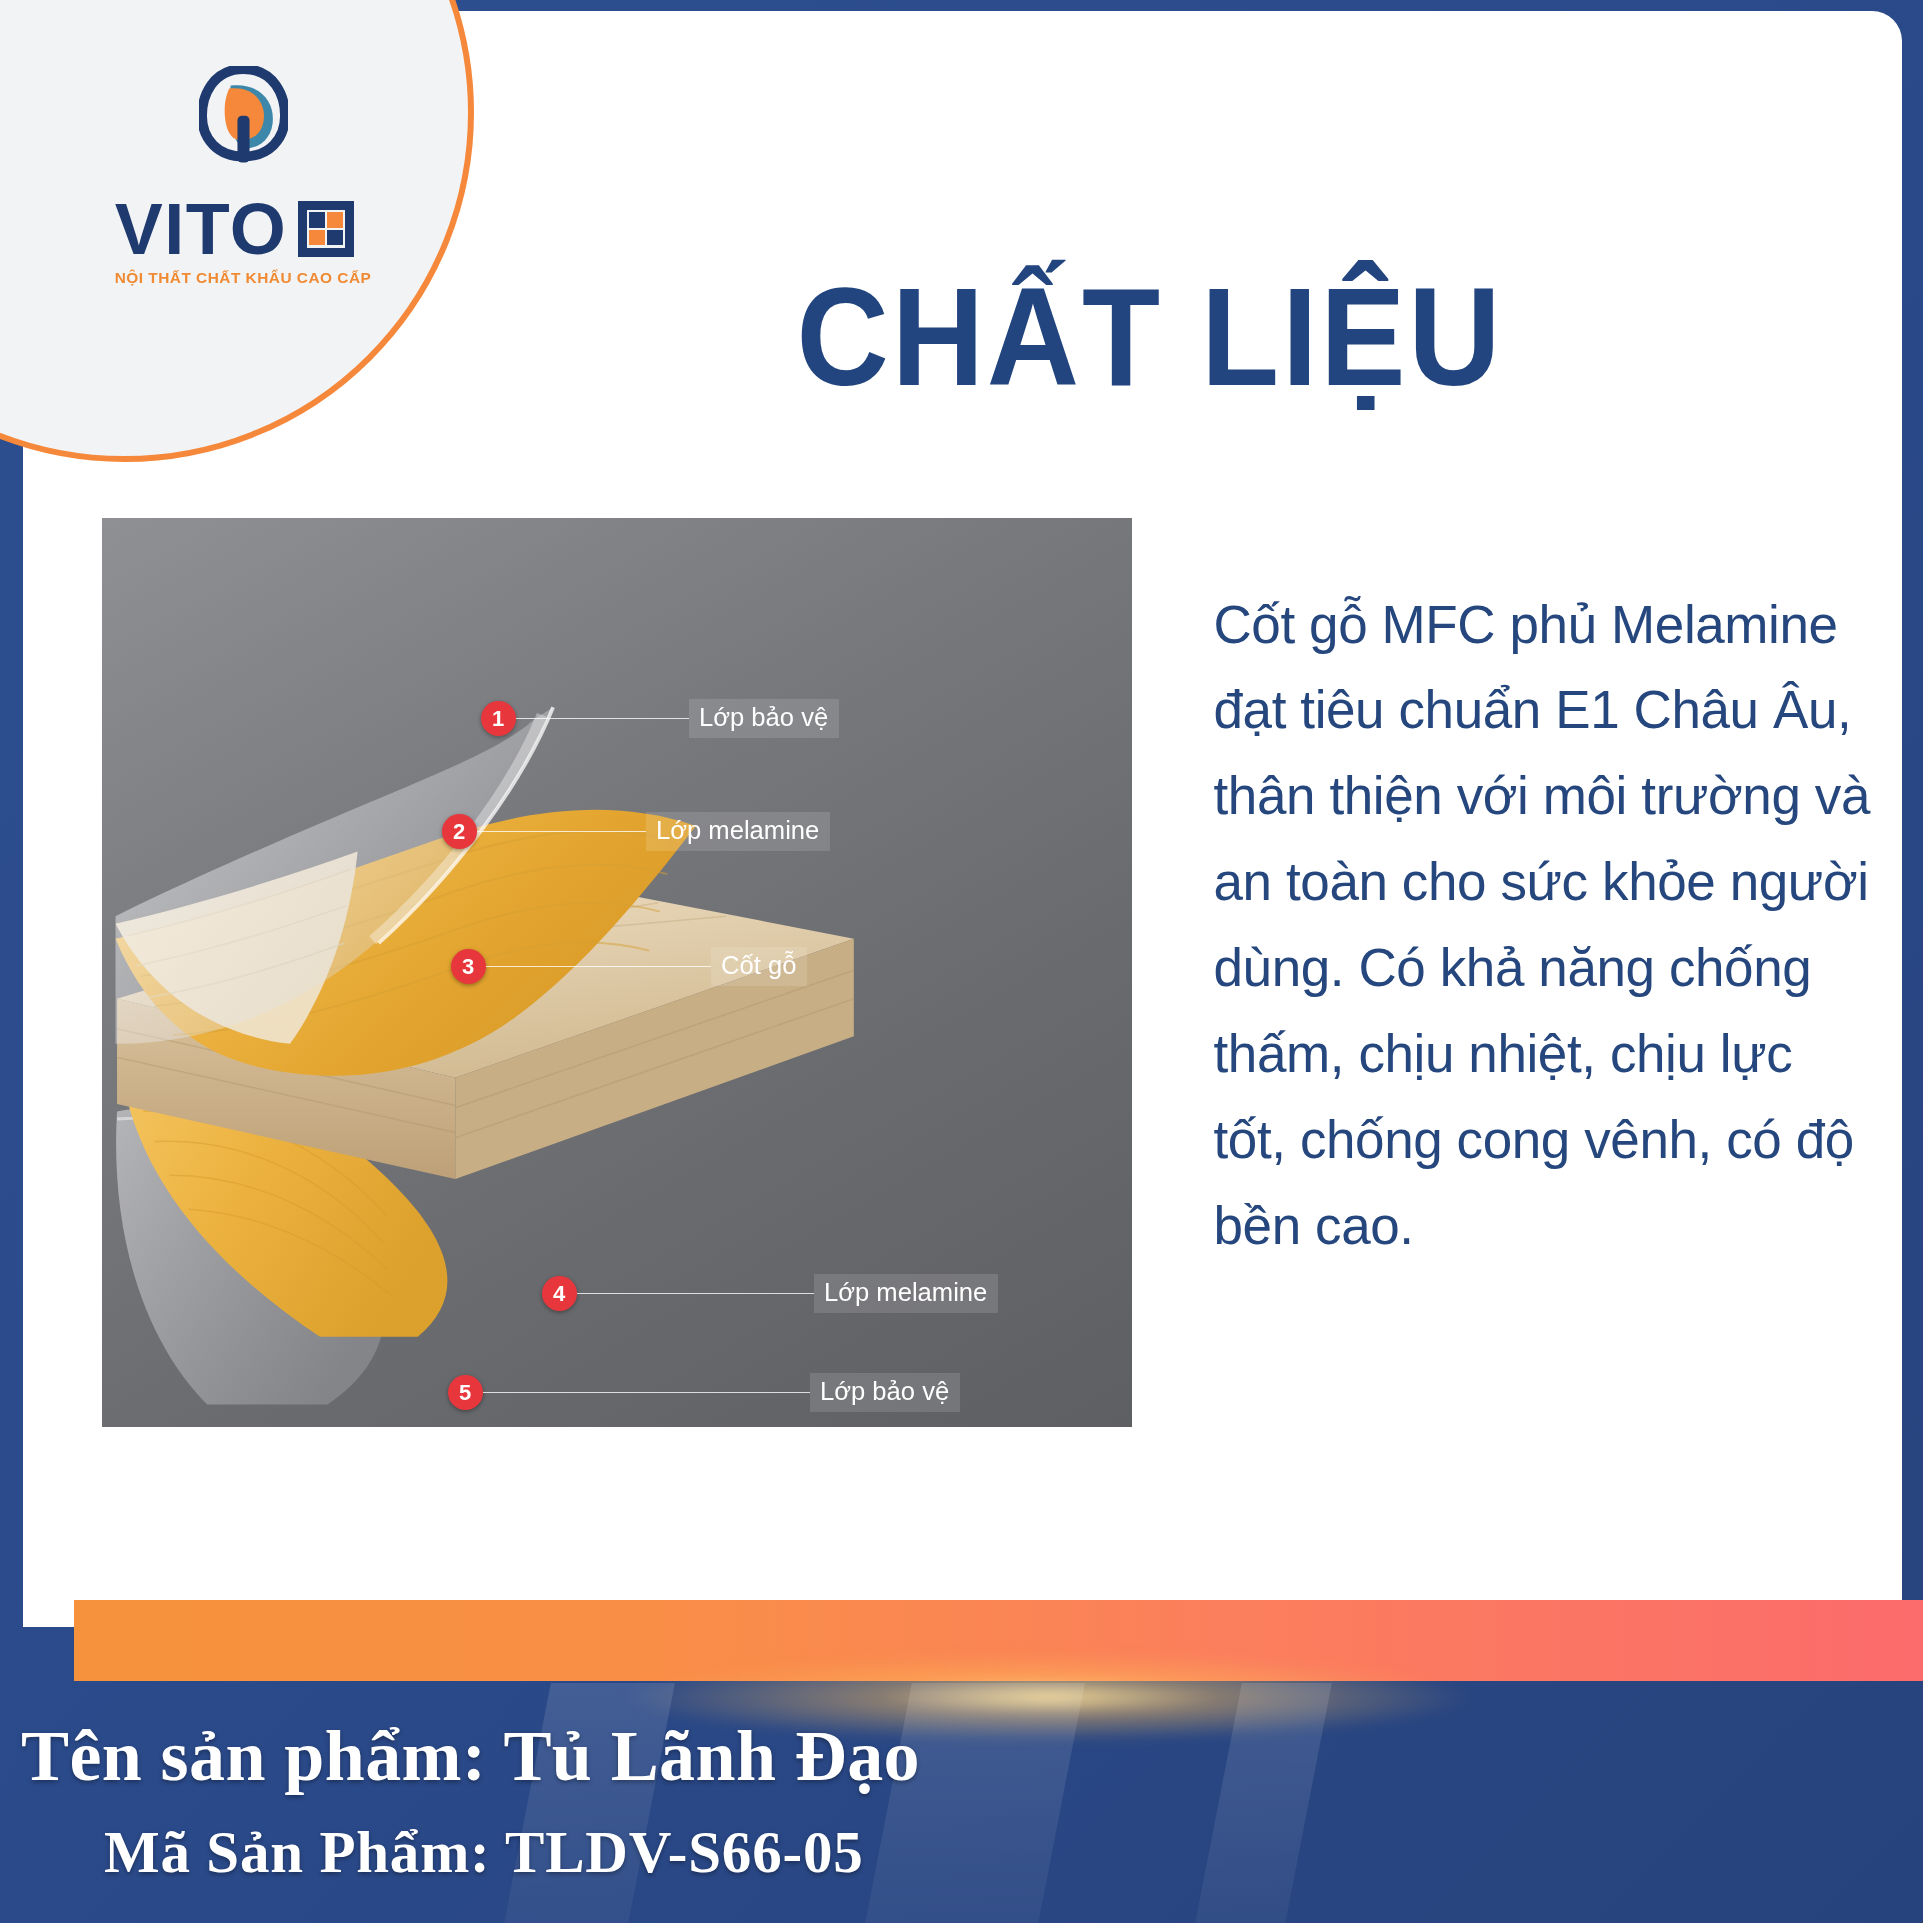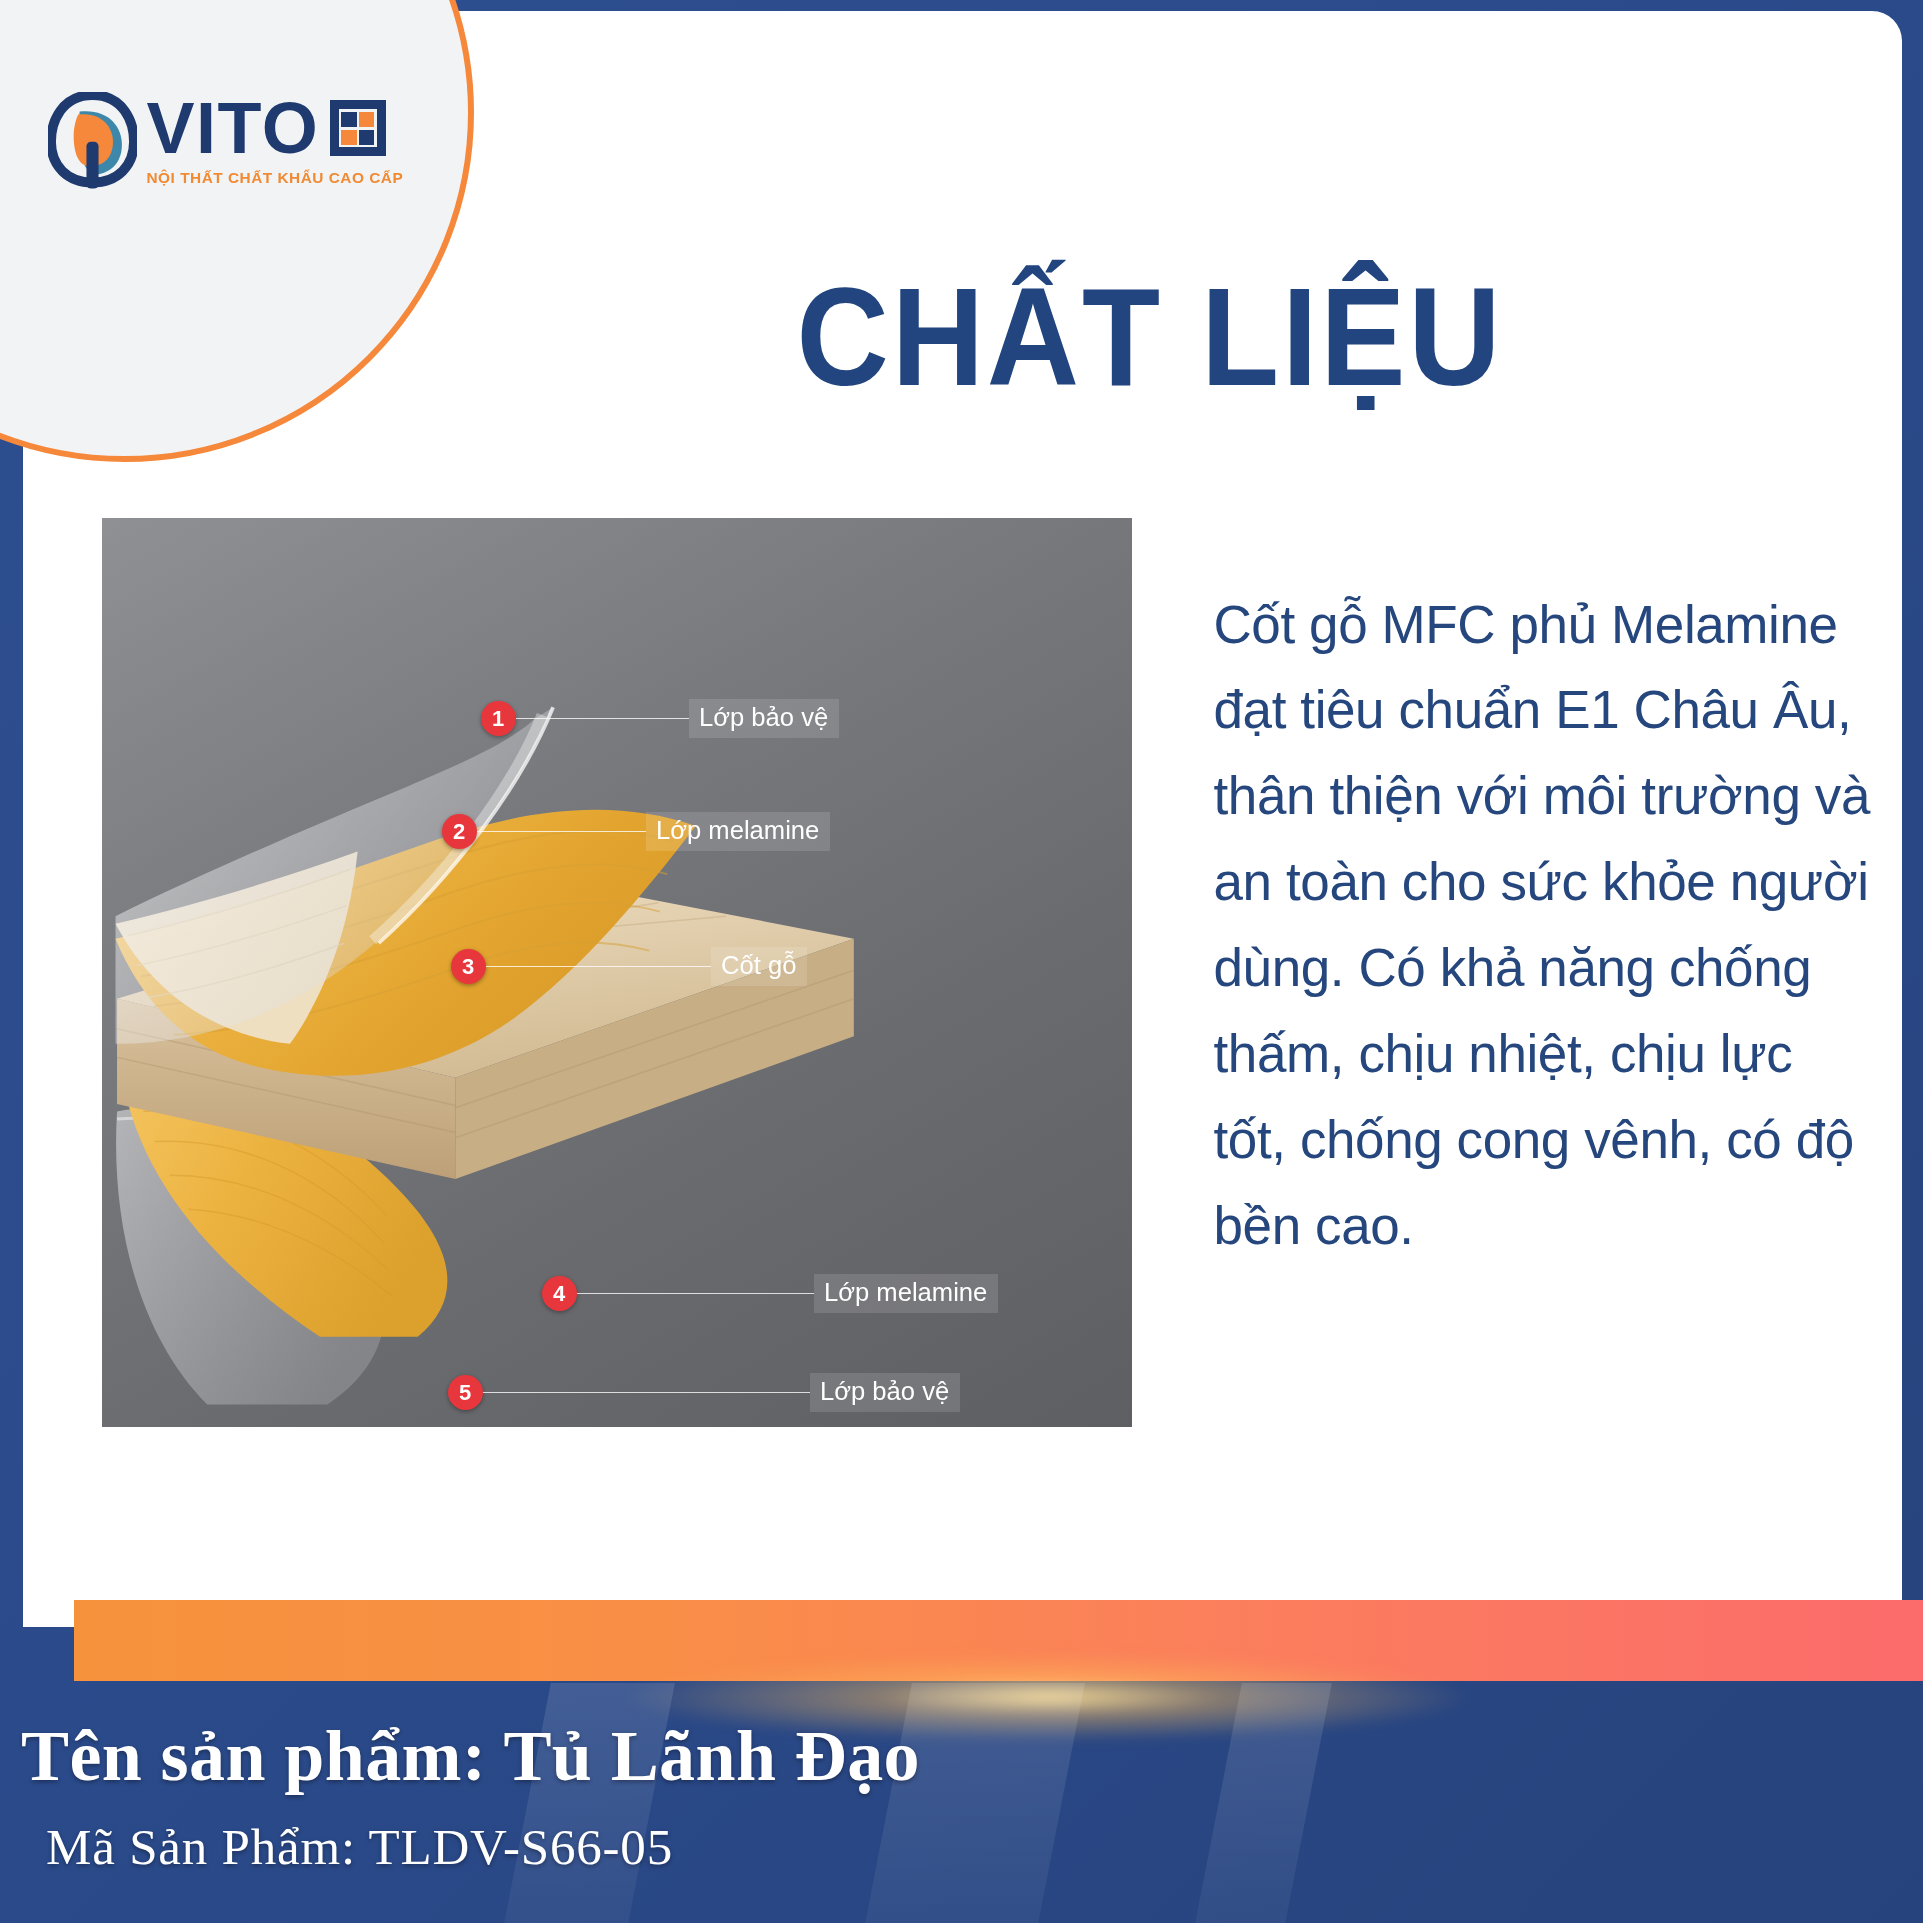--- a/index.html
+++ b/index.html
@@ -34,21 +34,21 @@
     width:699px; height:699px;
     border-radius:50%;
     background:#f2f3f5;
     border:6.8px solid #f5883a;
     overflow:hidden;
   }
   #logo-wrap{
     position:absolute;
     left:267px; top:297px;
     width:391px; height:150px;
-    display:flex; align-items:center; gap:10px;
+    display:flex; align-items:center; gap:31px;flex-direction:column;
   }
   .logo-mark{ position:relative; width:89px; height:98px; flex:none; }
   .logo-mark svg{ width:89px; height:98px; display:block; }
   .logo-txt{ display:flex; flex-direction:column; }
   .logo-word{
     display:flex; align-items:center; gap:4.5px;
     font-family:"Liberation Sans", sans-serif;
     font-weight:bold; font-size:72px; line-height:0.95;
     color:#1f3a6e; letter-spacing:1.5px;
   }
@@ -159,22 +159,22 @@
     text-shadow:0 1.5px 4.5px rgba(0,0,0,.35);
   }
   #foot-name{
     top:32px;
     font-size:72px; font-weight:bold;
     padding-left:21px;
     letter-spacing:0.4px;
   }
   #foot-code{
     top:135px;
-    font-size:51px; font-weight:normal;
-    padding-left:46px;
+    font-size:59px; font-weight:bold;
+    padding-left:104px;
     letter-spacing:0.8px;
   }
 </style>
 </head>
 <body>
 
 <div id="poster">
 
   <div id="card">
 

